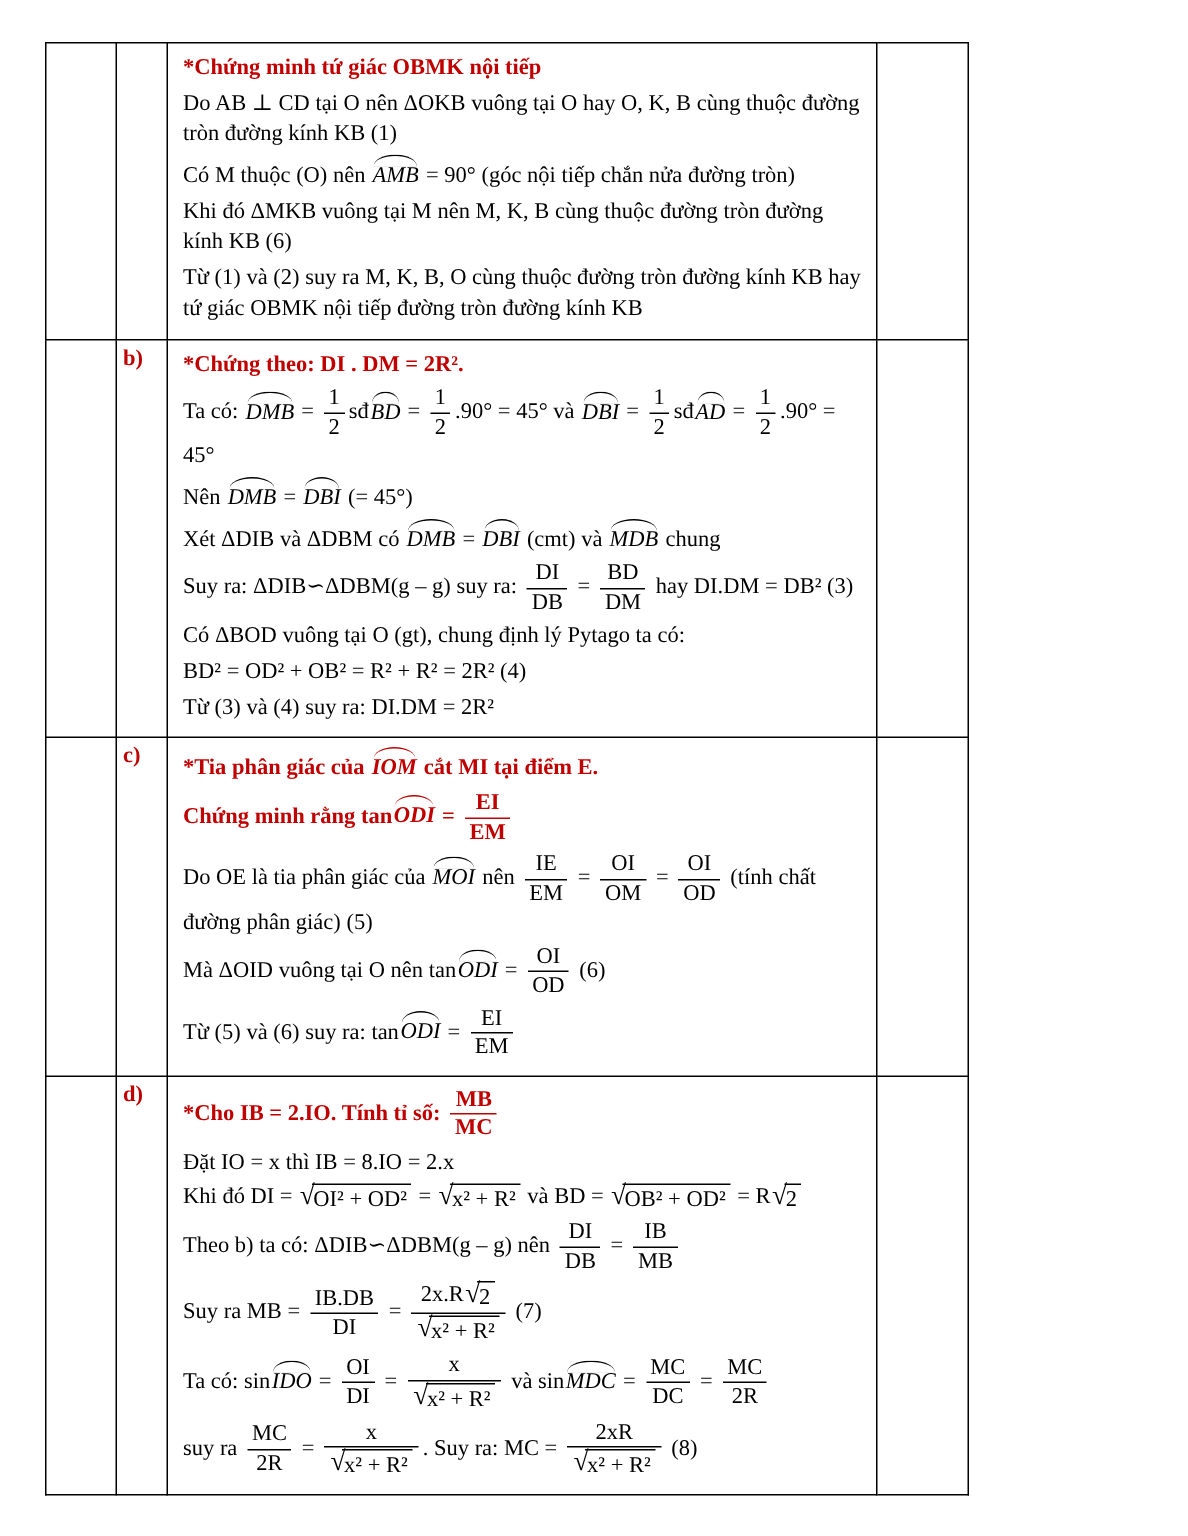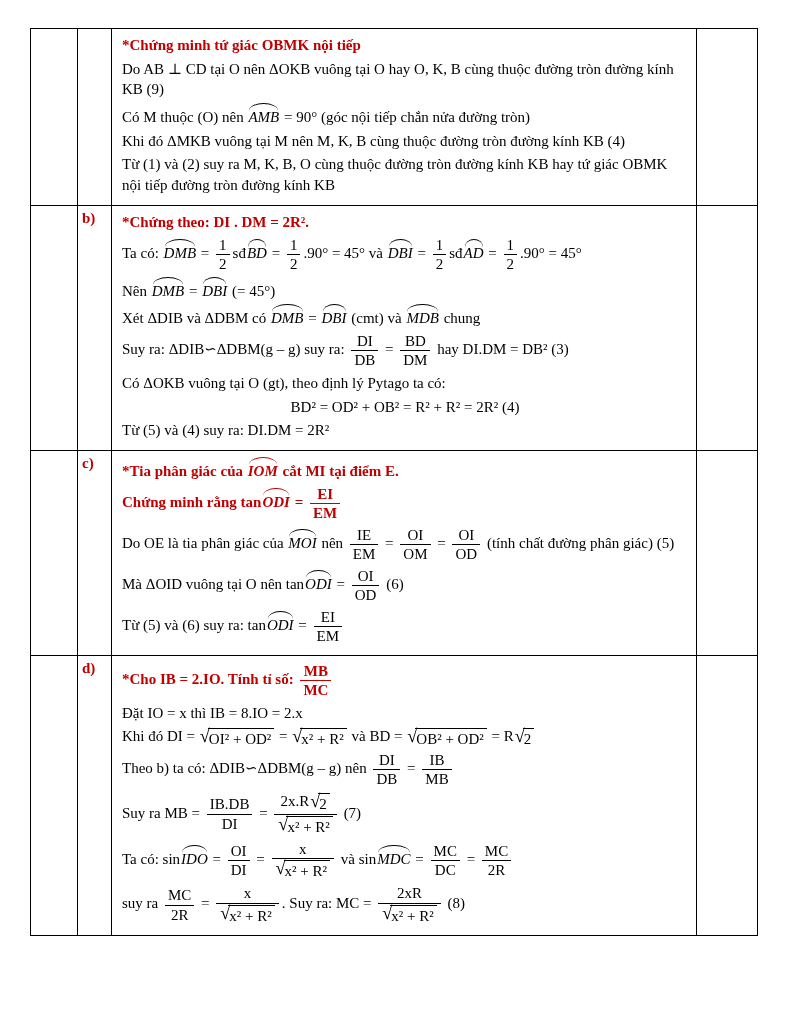--- a/index.html
+++ b/index.html
@@ -3,29 +3,29 @@
 <meta charset="utf-8">
 <style>
   html,body{margin:0;padding:0;background:#ffffff;}
   body{
     width:792px;height:1024px;overflow:hidden;
     font-family:"Liberation Serif","DejaVu Serif",serif;
     color:#000;
     -webkit-font-smoothing:antialiased;
   }
   .page{padding:28px 30px 0 30px;}
-  table.grid{border-collapse:collapse;width:728px;table-layout:fixed;}
+  table.grid{border-collapse:collapse;width:616px;table-layout:fixed;}
   table.grid td{border:1px solid #000;vertical-align:top;}
   td.c1{width:44px;}
   td.c2{width:27px;padding:4px 2px 0 4px;color:#c00000;font-weight:bold;font-size:15px;}
   td.c3{padding:3px 8px 6px 10px;}
   td.c4{width:58px;}
   .line{font-size:15px;line-height:1.38;margin:3px 0;}
   .line.heading{color:#c00000;font-weight:bold;}
-  .line.center{text-align:center;}
+  .line.center{}
   
   .frac{display:inline-block;vertical-align:middle;text-align:center;margin:1px 3px;line-height:1.1;}
   .frac .num{display:block;padding:0 3px 1px 3px;border-bottom:1.2px solid currentColor;}
   .frac .den{display:block;padding:1px 3px 0 3px;}
   
   .arc{position:relative;display:inline-block;padding-top:4px;margin:0 1px;font-style:italic;}
   .arc::before{
     content:"";position:absolute;top:0;left:1px;right:1px;height:7px;
     border-top:1.4px solid currentColor;
     border-radius:50% 50% 0 0 / 100% 100% 0 0;
@@ -39,39 +39,39 @@
 <body>
 
 <div class="page">
   <table class="grid">
     <tbody>
         <tr>
           <td class="c1"></td>
           <td class="c2"></td>
           <td class="c3">
             <div class="line heading">*Chứng minh tứ giác OBMK nội tiếp</div>
-            <div class="line">Do AB ⊥ CD tại O nên ΔOKB vuông tại O hay O, K, B cùng thuộc đường tròn đường kính KB (9)</div>
+            <div class="line">Do AB ⊥ CD tại O nên ΔOKB vuông tại O hay O, K, B cùng thuộc đường tròn đường kính KB (1)</div>
             <div class="line">Có M thuộc (O) nên <span class="arc">AMB</span> = 90° (góc nội tiếp chắn nửa đường tròn)</div>
-            <div class="line">Khi đó ΔMKB vuông tại M nên M, K, B cùng thuộc đường tròn đường kính KB (4)</div>
+            <div class="line">Khi đó ΔMKB vuông tại M nên M, K, B cùng thuộc đường tròn đường kính KB (6)</div>
             <div class="line">Từ (1) và (2) suy ra M, K, B, O cùng thuộc đường tròn đường kính KB hay tứ giác OBMK nội tiếp đường tròn đường kính KB</div>
           </td>
           <td class="c4"></td>
         </tr>
         <tr>
           <td class="c1"></td>
           <td class="c2">b)</td>
           <td class="c3">
             <div class="line heading">*Chứng theo: DI . DM = 2R².</div>
             <div class="line">Ta có: <span class="arc">DMB</span> = <span class="frac"><span class="num">1</span><span class="den">2</span></span>sđ<span class="arc">BD</span> = <span class="frac"><span class="num">1</span><span class="den">2</span></span>.90° = 45°  và  <span class="arc">DBI</span> = <span class="frac"><span class="num">1</span><span class="den">2</span></span>sđ<span class="arc">AD</span> = <span class="frac"><span class="num">1</span><span class="den">2</span></span>.90° = 45°</div>
             <div class="line">Nên <span class="arc">DMB</span> = <span class="arc">DBI</span>  (= 45°)</div>
             <div class="line">Xét ΔDIB và ΔDBM có <span class="arc">DMB</span> = <span class="arc">DBI</span> (cmt) và <span class="arc">MDB</span> chung</div>
             <div class="line">Suy ra: ΔDIB∽ΔDBM(g – g) suy ra: <span class="frac"><span class="num">DI</span><span class="den">DB</span></span> = <span class="frac"><span class="num">BD</span><span class="den">DM</span></span>  hay  DI.DM = DB² (3)</div>
-            <div class="line">Có ΔOKB vuông tại O (gt), theo định lý Pytago ta có:</div>
+            <div class="line">Có ΔBOD vuông tại O (gt), chung định lý Pytago ta có:</div>
             <div class="line center">BD² = OD² + OB² = R² + R² = 2R² (4)</div>
-            <div class="line">Từ (5) và (4) suy ra: DI.DM = 2R²</div>
+            <div class="line">Từ (3) và (4) suy ra: DI.DM = 2R²</div>
           </td>
           <td class="c4"></td>
         </tr>
         <tr>
           <td class="c1"></td>
           <td class="c2">c)</td>
           <td class="c3">
             <div class="line heading">*Tia phân giác của <span class="arc">IOM</span> cắt MI tại điểm E.</div>
             <div class="line heading">Chứng minh rằng tan<span class="arc">ODI</span> = <span class="frac"><span class="num">EI</span><span class="den">EM</span></span></div>
             <div class="line">Do OE là tia phân giác của <span class="arc">MOI</span> nên <span class="frac"><span class="num">IE</span><span class="den">EM</span></span> = <span class="frac"><span class="num">OI</span><span class="den">OM</span></span> = <span class="frac"><span class="num">OI</span><span class="den">OD</span></span> (tính chất đường phân giác) (5)</div>

